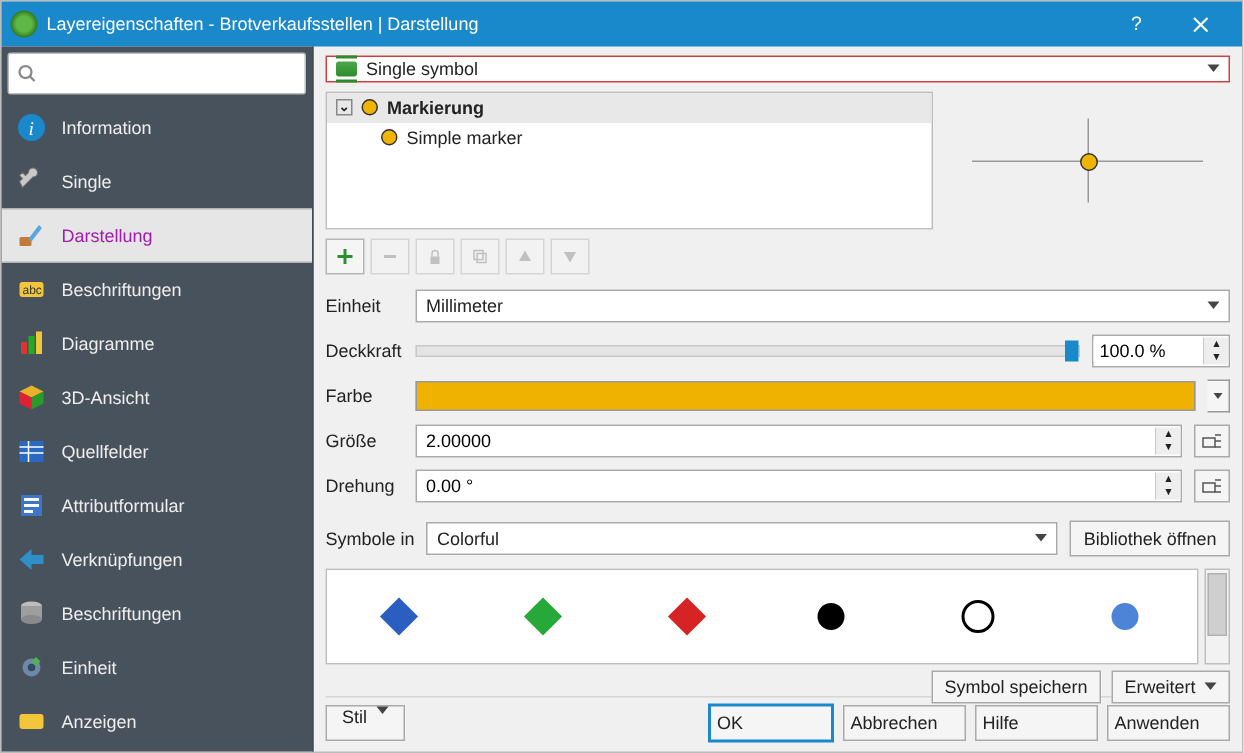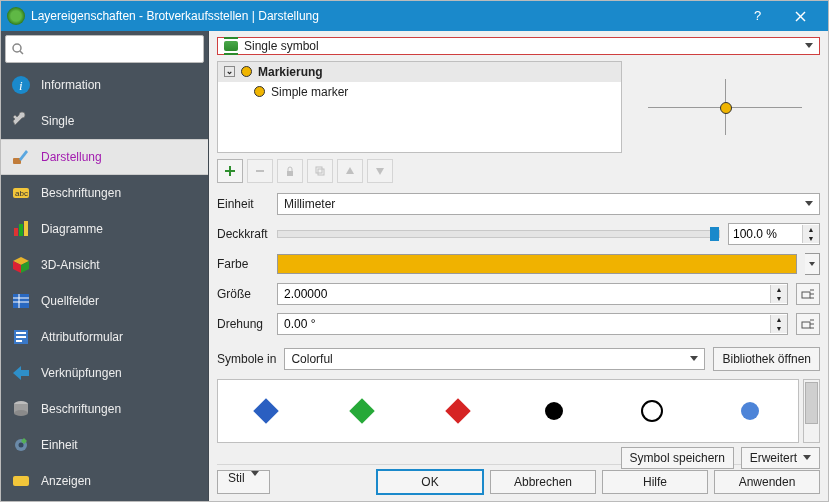--- a/index.html
+++ b/index.html
@@ -61,21 +61,21 @@
 .sw.outline{background:#fff;border:2px solid #000}
 .sw.cblue{background:#4d84d8}
 .vscroll{width:15px;height:62px;border:1px solid #bfbfbf;background:#f2f2f2;margin-top:4px;position:relative}
 .vscroll .thumb{position:absolute;left:1px;right:1px;top:2px;height:40px;background:#cfcfcf;border:1px solid #b0b0b0}
 .cutline{position:relative;height:22px;margin-top:4px}
 .cutline .cutbtn{position:absolute;border:1px solid #aaa;background:#f5f5f5;height:20px;display:flex;align-items:center;padding:0 8px;cursor:pointer;top:0}
 .footer{display:flex;align-items:center;gap:6px;padding-top:4px;border-top:1px solid #d6d6d6;margin-top:2px}
 .footer .stylebtn{height:22px;border:1px solid #aaa;background:#f5f5f5;display:flex;padding:0 10px;gap:6px;cursor:pointer}
 .footer .stylebtn .caret{border-left:4px solid transparent;border-right:4px solid transparent;border-top:5px solid #444}
 .footer .spacer{flex:1}
-.footer .dbtn{height:22px;min-width:72px;border:1px solid #aaa;background:#f5f5f5;display:flex;align-items:center;justify-content:center;cursor:pointer;padding:0 16px}
+.footer .dbtn{height:22px;min-width:72px;border:1px solid #aaa;background:#f5f5f5;display:flex;align-items:center;cursor:pointer;padding:0 4px}
 .footer .dbtn.primary{border:2px solid #1a89cb}
 .librarybtn{height:22px;border:1px solid #aaa;background:#f5f5f5;display:flex;align-items:center;padding:0 8px;cursor:pointer}
 svg{display:block}
 </style>
 </head>
 <body>
 
 <div class="window">
 
   <div class="titlebar">

